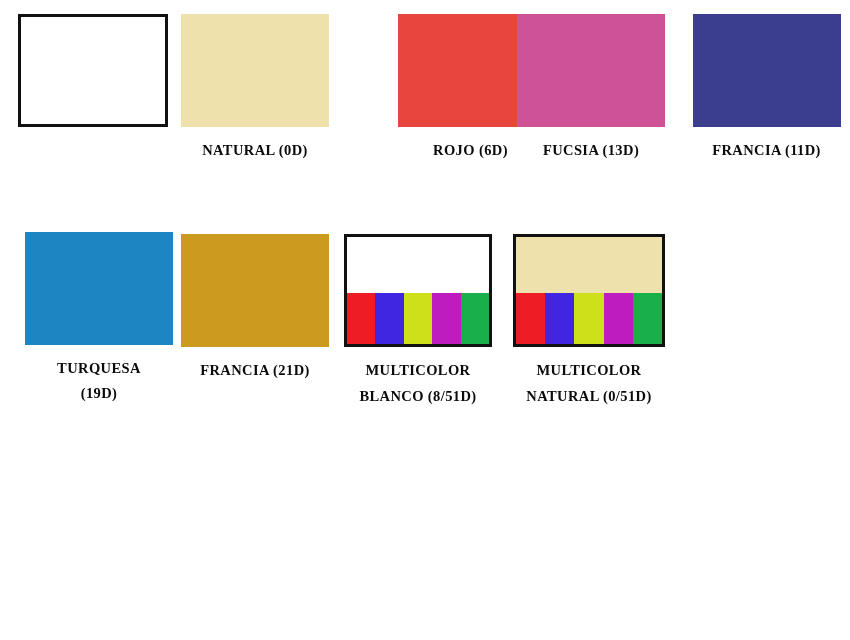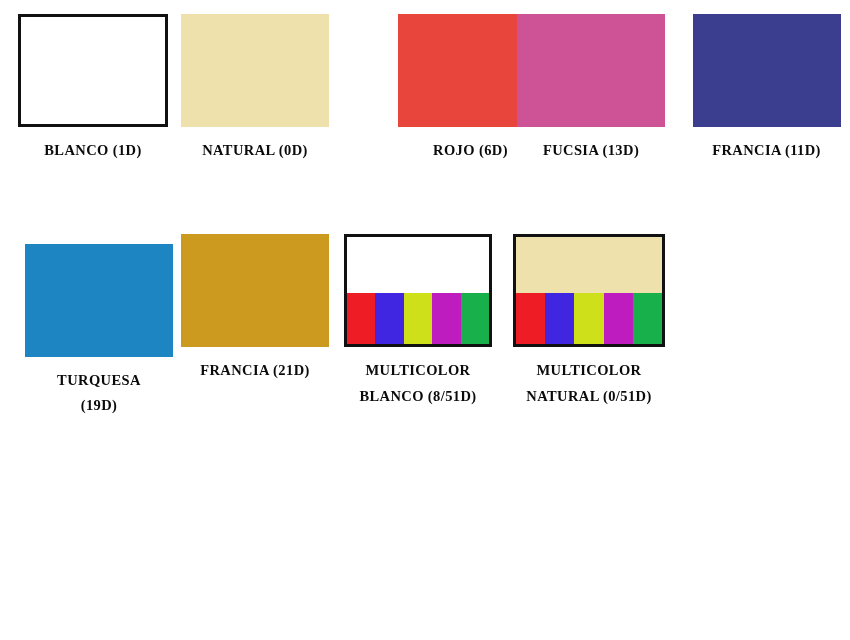--- a/index.html
+++ b/index.html
@@ -71,21 +71,20 @@
   }
 </style>
 </head>
 <body>
 
 <div id="board" style="background: rgb(255, 255, 255);">
     <div class="swatch-cell" style="left: 18px; top: 14px; width: 150px;">
       <div class="chip bordered" style="width: 150px; height: 113px;">
         <div class="chip-solid" style="background: rgb(255, 255, 255);"></div>
       </div>
-      <div class="caption">BLANCO (1D)</div>
     </div>
     <div class="swatch-cell" style="left: 181px; top: 14px; width: 148px;">
       <div class="chip" style="width: 148px; height: 113px;">
         <div class="chip-solid" style="background: rgb(238, 225, 172);"></div>
       </div>
       <div class="caption">NATURAL (0D)</div>
     </div>
     <div class="swatch-cell" style="left: 349px; top: 14px; width: 173px; margin-left: 35px;">
       <div class="chip" style="width: 145px; height: 113px;">
         <div class="chip-solid" style="background: rgb(232, 69, 60);"></div>
@@ -97,21 +96,21 @@
         <div class="chip-solid" style="background: rgb(206, 83, 150);"></div>
       </div>
       <div class="caption">FUCSIA (13D)</div>
     </div>
     <div class="swatch-cell" style="left: 680px; top: 14px; width: 173px;">
       <div class="chip" style="width: 148px; height: 113px;">
         <div class="chip-solid" style="background: rgb(59, 61, 142);"></div>
       </div>
       <div class="caption">FRANCIA (11D)</div>
     </div>
-    <div class="swatch-cell" style="left: 19px; top: 244px; width: 120px; padding-left: 20px;">
+    <div class="swatch-cell" style="left: 19px; top: 232px; width: 120px; padding-left: 20px;">
       <div class="chip" style="width: 148px; height: 113px;">
         <div class="chip-solid" style="background: rgb(30, 133, 195);"></div>
       </div>
       <div class="caption">TURQUESA (19D)</div>
     </div>
     <div class="swatch-cell" style="left: 181px; top: 234px; width: 148px;">
       <div class="chip" style="width: 148px; height: 113px;">
         <div class="chip-solid" style="background: rgb(204, 154, 30);"></div>
       </div>
       <div class="caption">FRANCIA (21D)</div>

